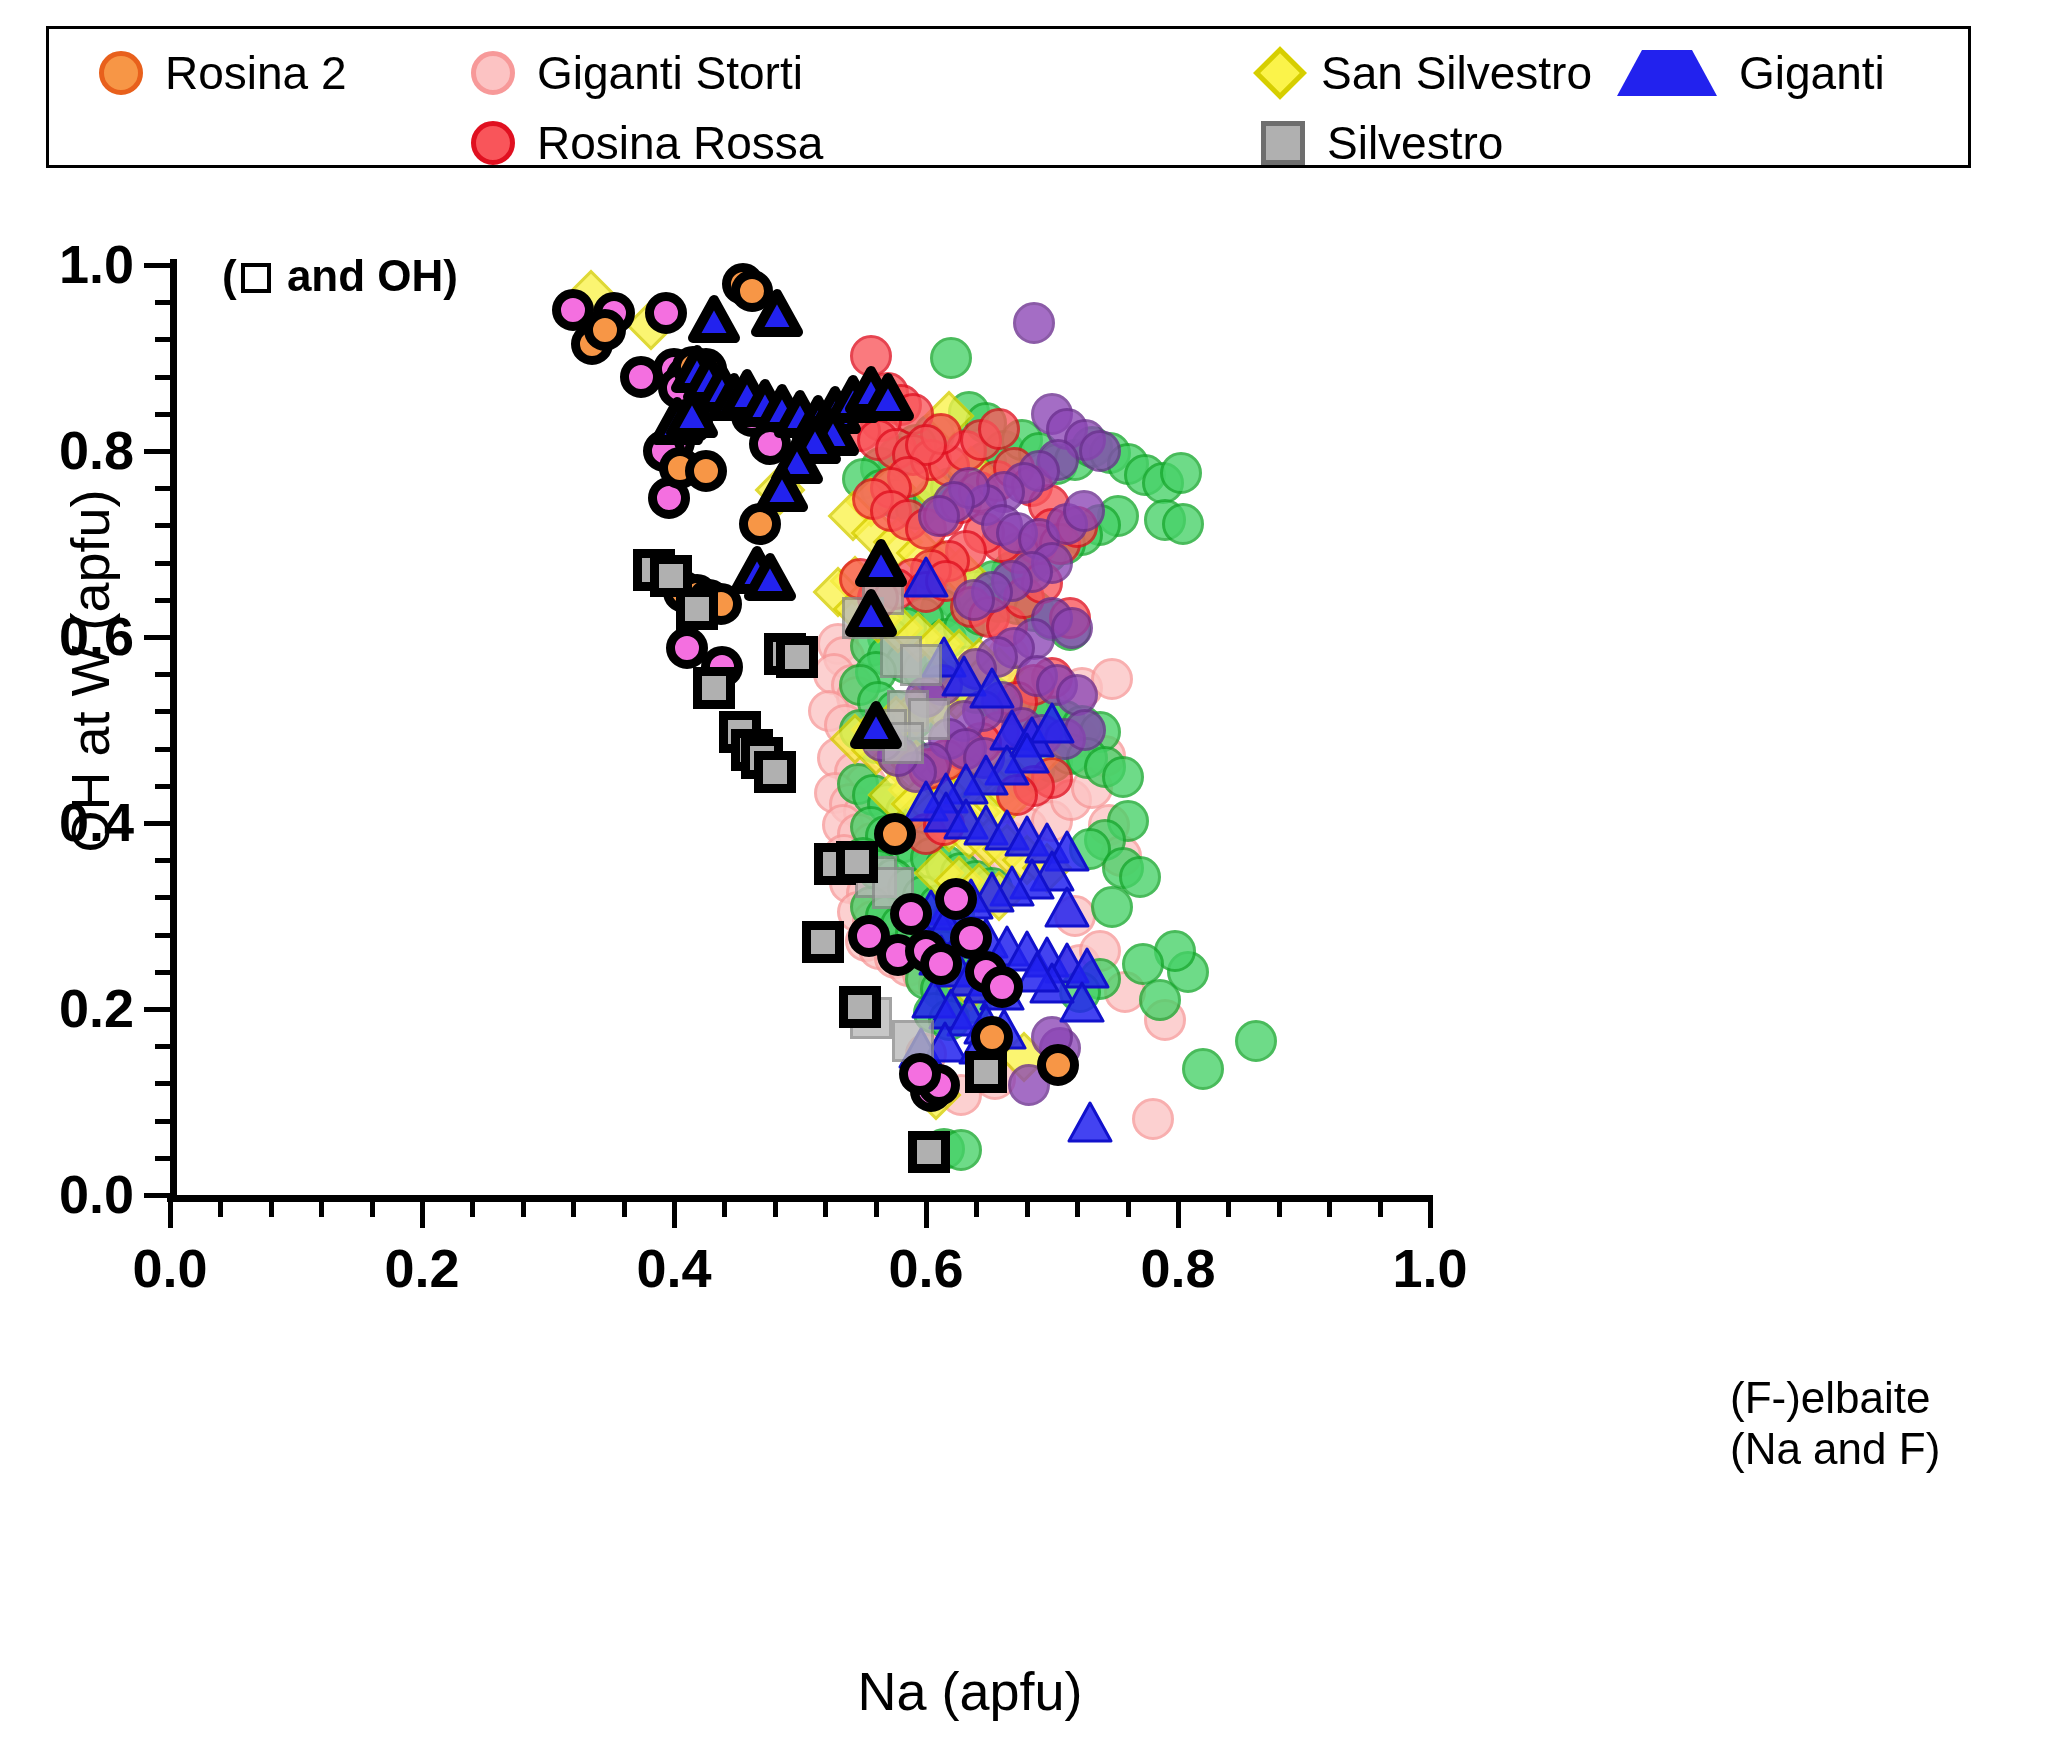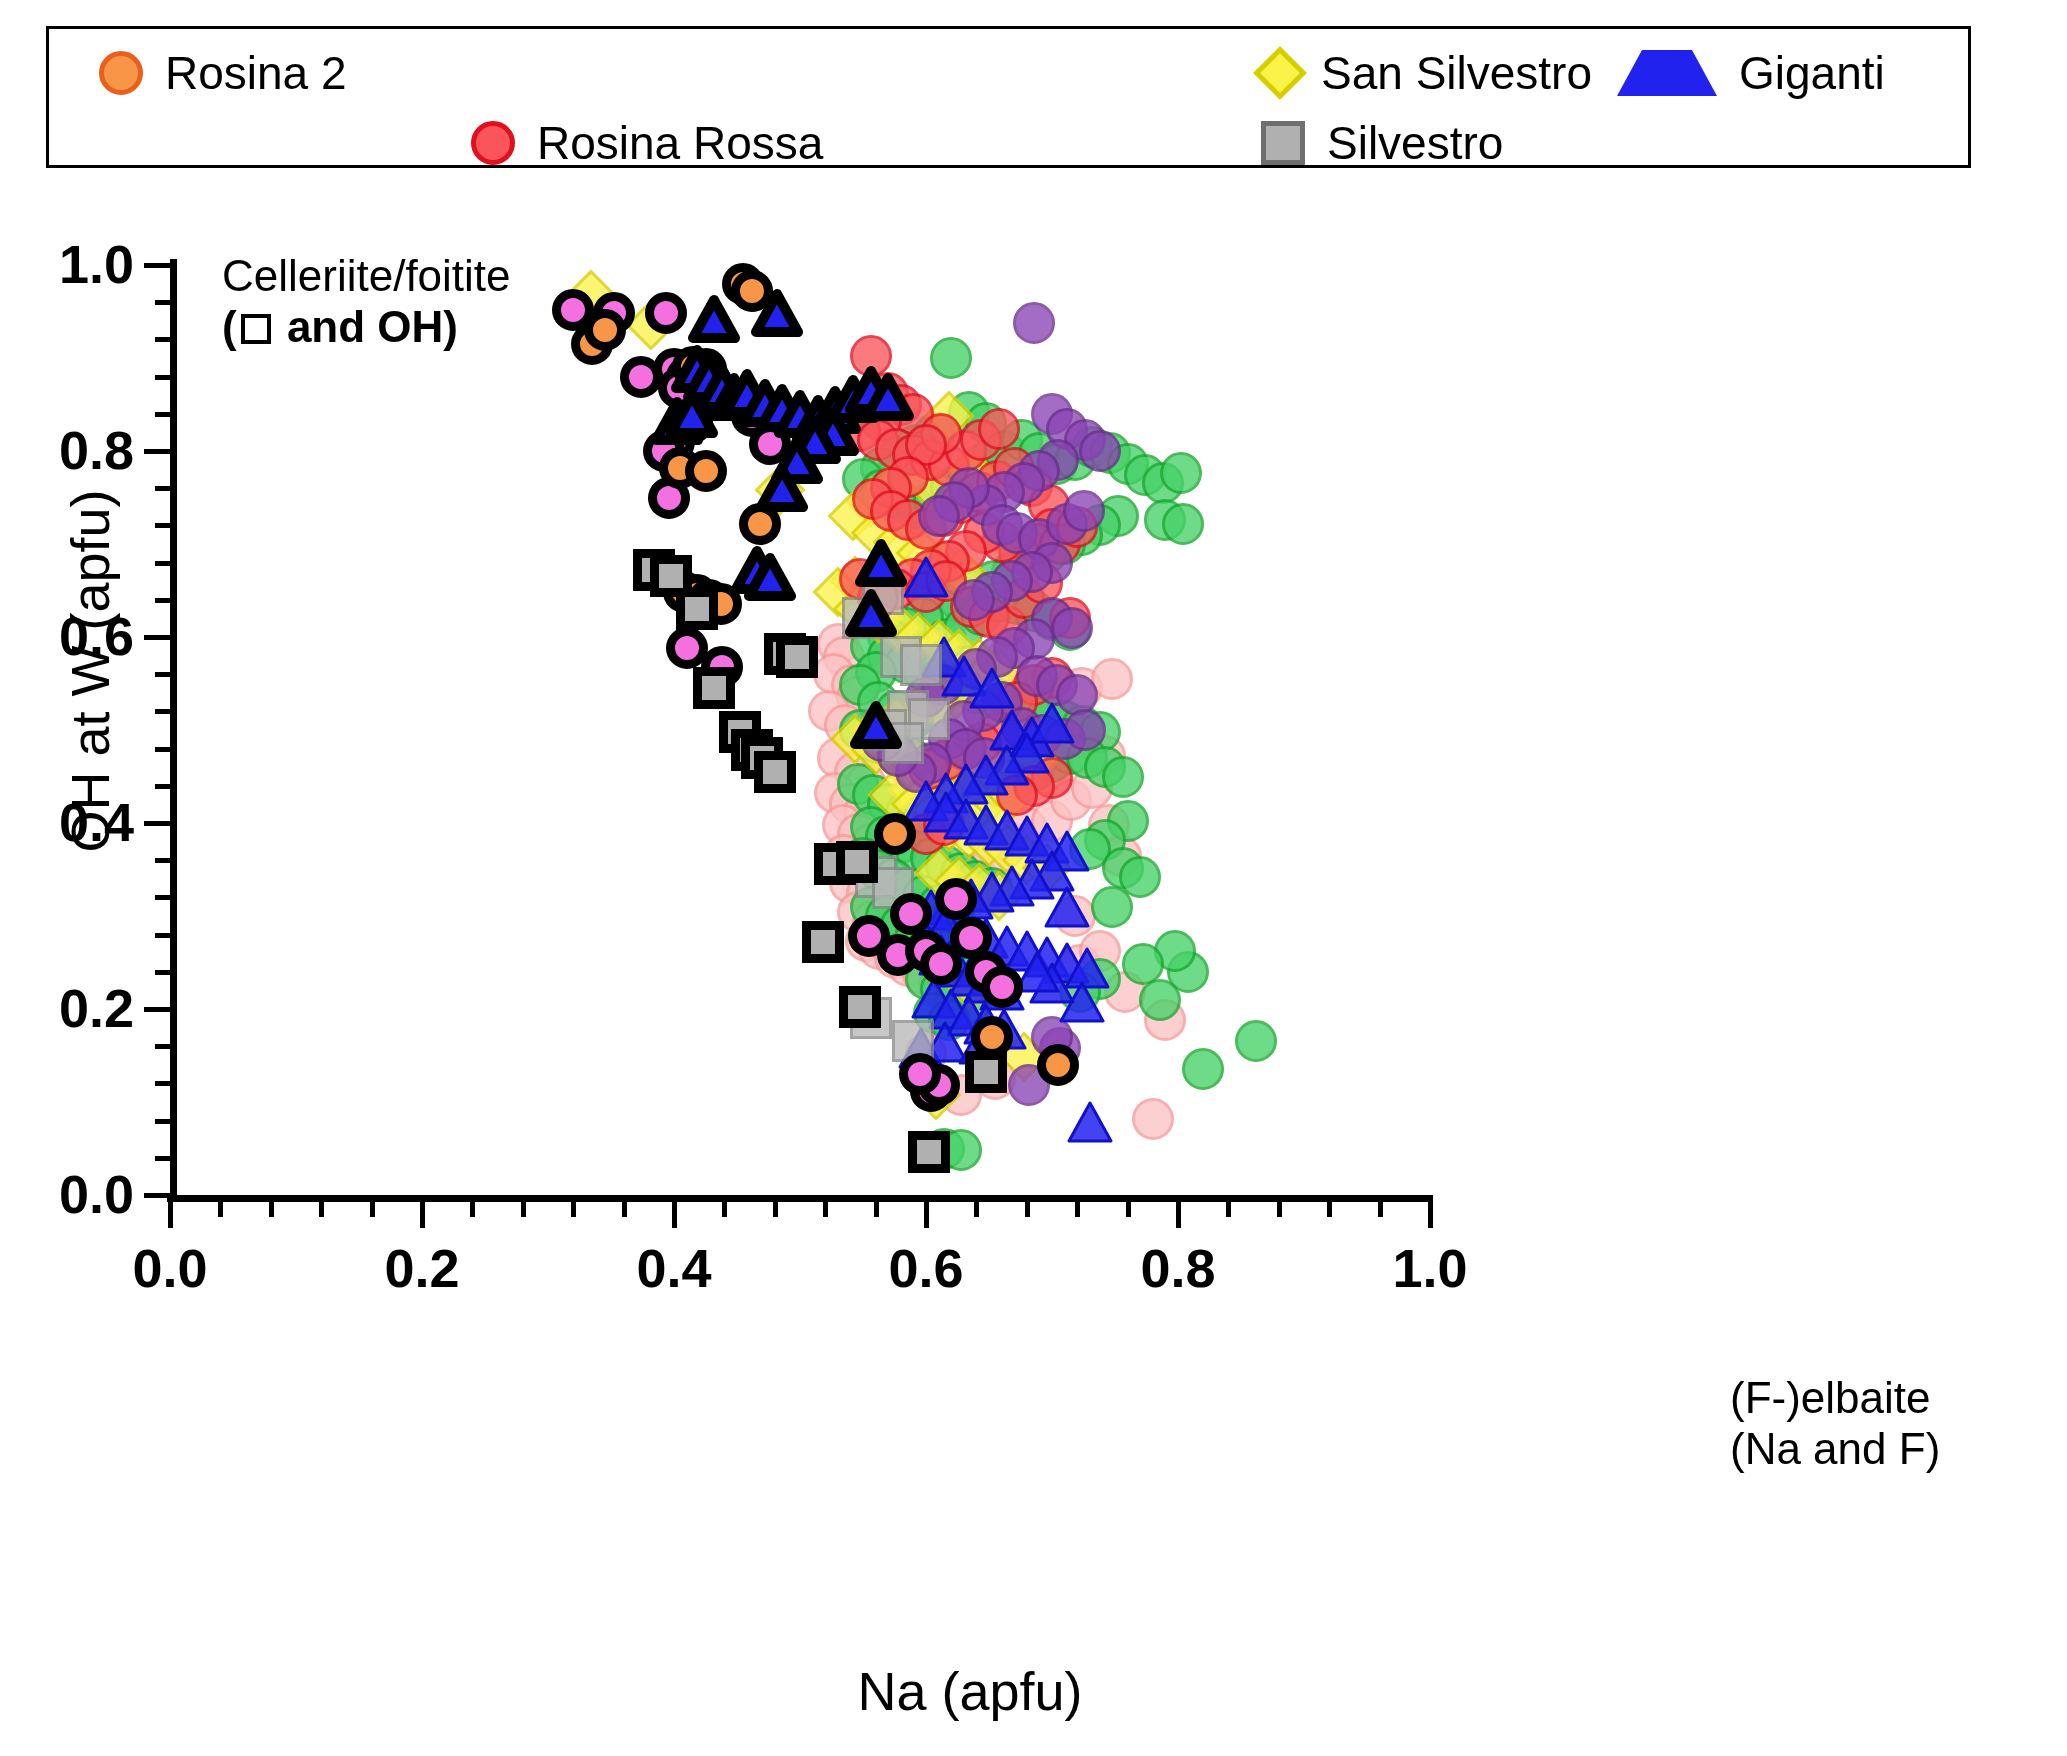--- a/index.html
+++ b/index.html
@@ -75,20 +75,24 @@
   svg.trisvg{position:absolute;overflow:visible;}
 </style>
 </head>
 <body>
 
 <div id="legend">
   <div class="legend-row r1">
       <div class="legend-item" style="left: 50px;">
         <span class="lmark circle" style="background: rgb(247, 150, 70); border: 5px solid rgb(232, 96, 28);"></span>
         <span class="legend-label">Rosina 2</span>
+      </div>
+      <div class="legend-item" style="left: 422px;">
+        <span class="lmark circle" style="background: rgb(252, 195, 195); border: 5px solid rgb(247, 153, 153);"></span>
+        <span class="legend-label">Giganti Storti</span>
       </div>
       <div class="legend-item" style="left: 1212px;">
         <span class="lmark diamond" style="background: rgb(251, 243, 74); border: 5px solid rgb(214, 206, 0);"></span>
         <span class="legend-label">San Silvestro</span>
       </div>
       <div class="legend-item" style="left: 1568px;">
         <span class="lmark tri" style="border-bottom-color: rgb(34, 34, 238);"></span>
         <span class="legend-label">Giganti</span>
       </div>
     </div>
@@ -178,21 +182,20 @@
     <div class="xlab" style="left: 1078px; top: 1241px;">0.8</div>
     <div class="xlab" style="left: 1330px; top: 1241px;">1.0</div>
   </div>
 
 <div id="ytitle-wrap" style="position:absolute;left:0;top:0;width:0;height:0;">
   <div id="ytitle">OH at W (apfu)</div>
 </div>
 <div id="xtitle">Na (apfu)</div>
 
 <div class="annot" id="annot-tl">
-  <div>Celleriite/foitite</div>
   <div><b><span>(</span><span class="vac-box"></span><span> and OH)</span></b></div>
 </div>
 
 <div class="annot" id="annot-br">
   <div>(F-)elbaite</div>
   <div>(Na and F)</div>
 </div>
 
 <div id="plot"></div>
 

